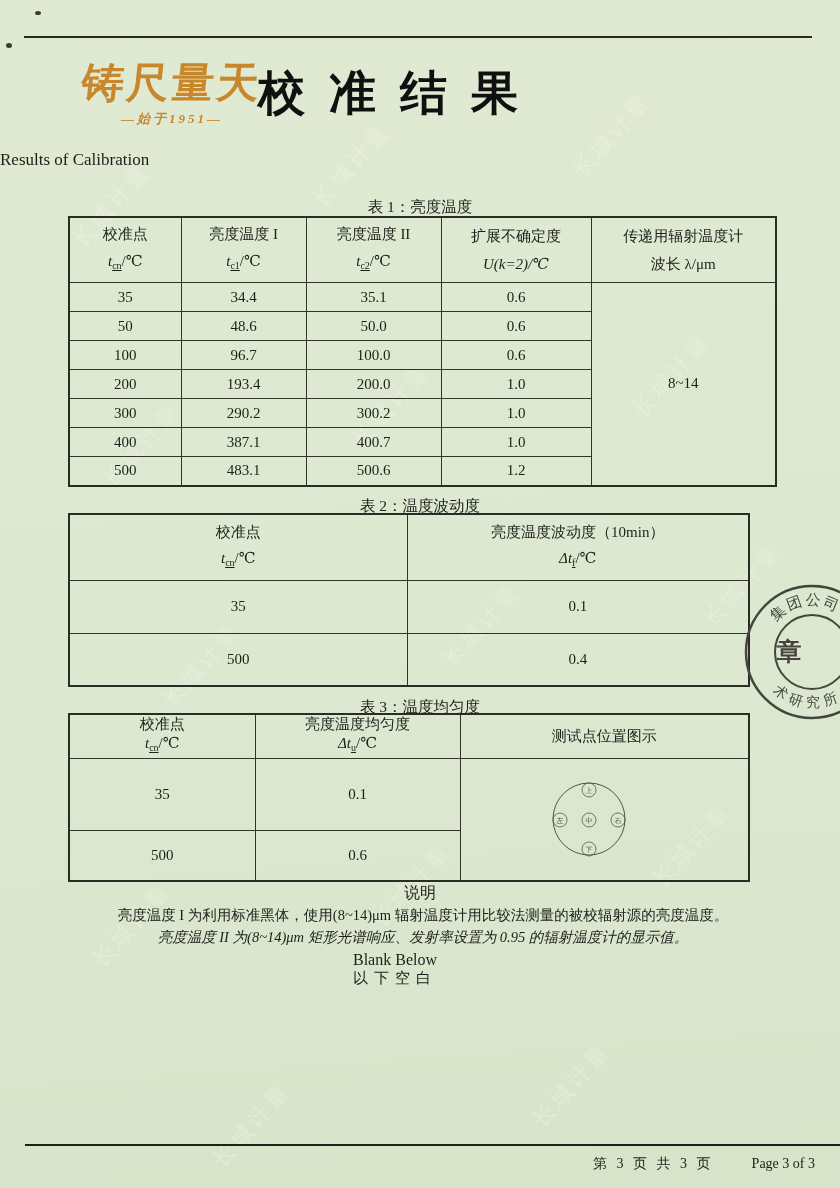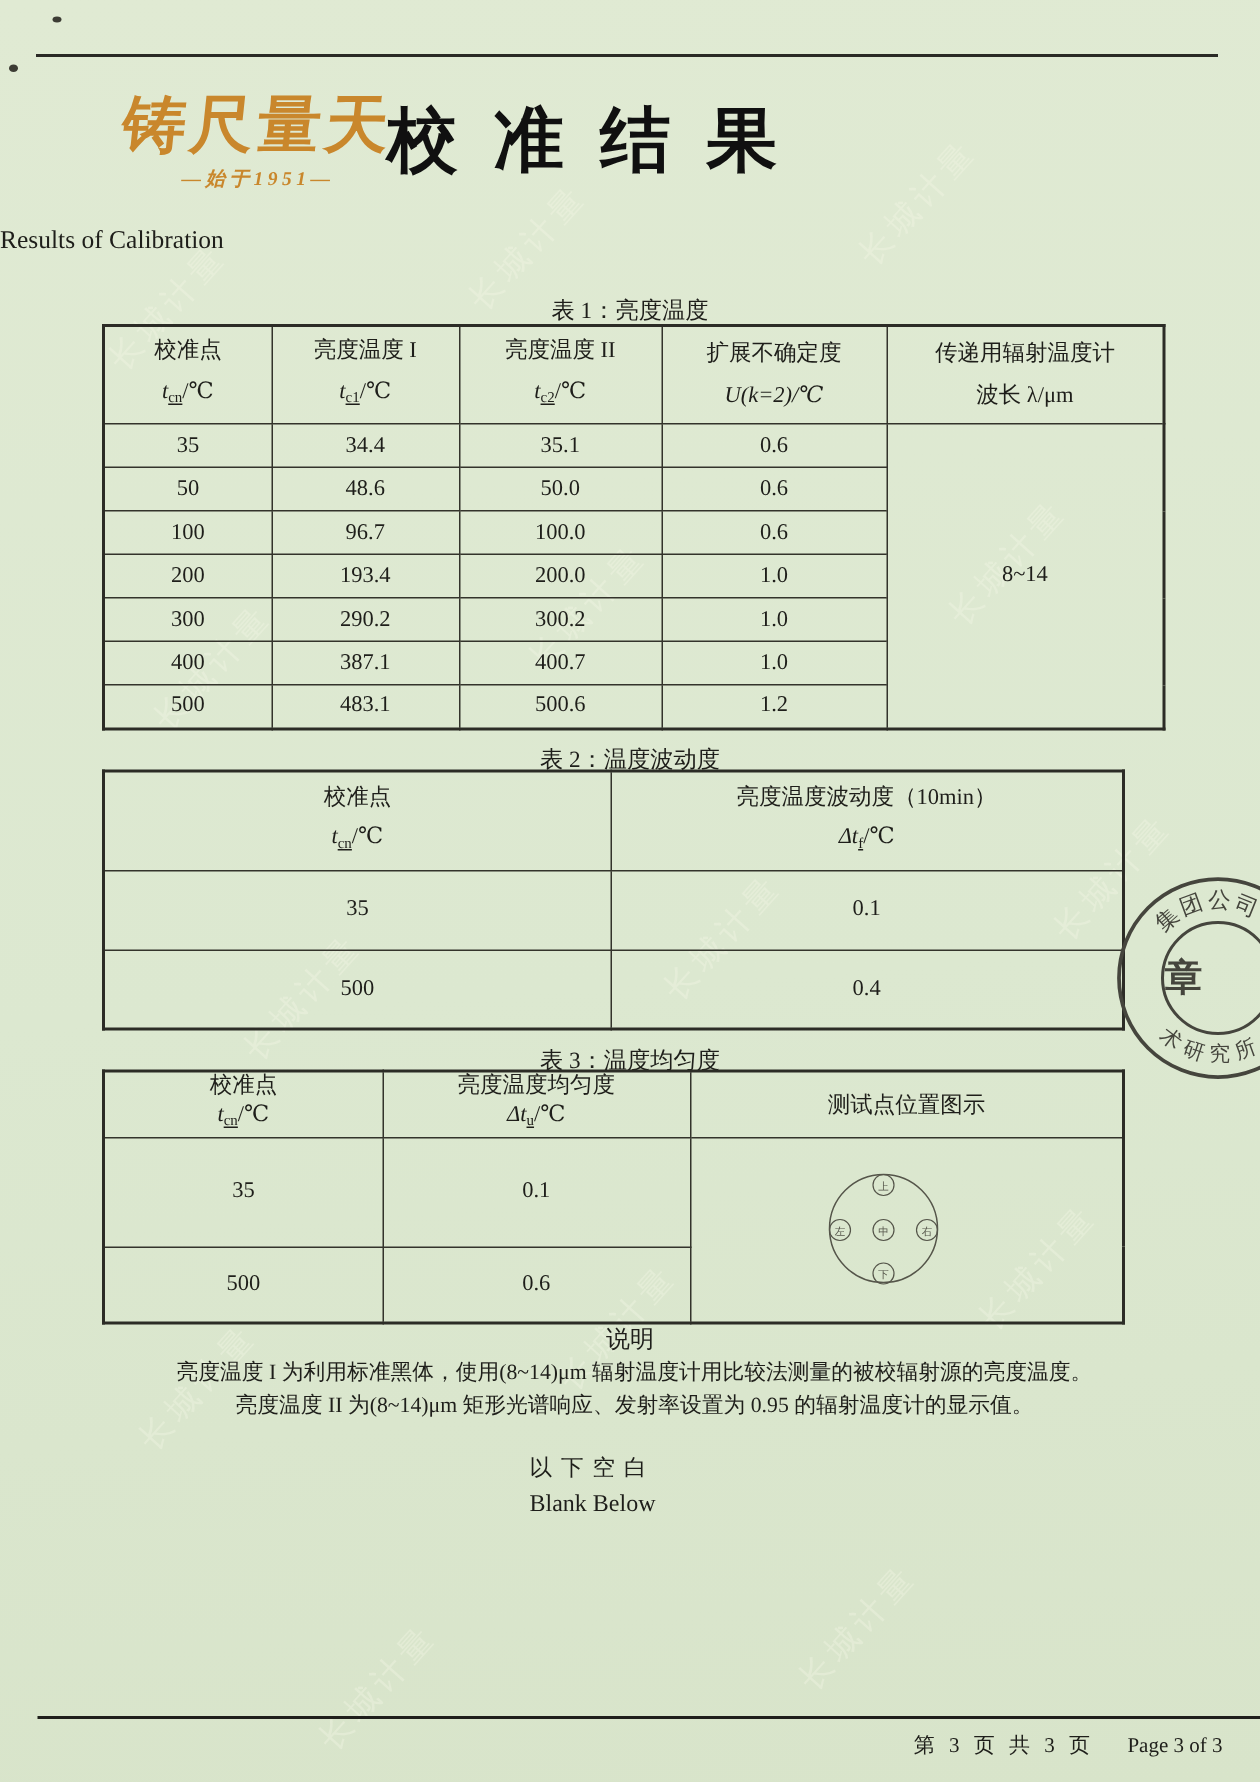--- a/index.html
+++ b/index.html
@@ -61,26 +61,26 @@
   .t1 tbody tr{height:29px;}
   .t2 .hrow{height:66px;}
   .t2 tbody tr{height:53px;}
   .t3 .hrow{height:44px;}
   .sym-t{font-style:italic;}
   .sub{font-size:10px;vertical-align:-3px;text-decoration:underline;}
   .ufmt{font-style:italic;}
   .notes-caption{position:absolute;top:883px;left:0;width:840px;text-align:center;font-size:16px;}
   .note-line{position:absolute;left:28px;width:790px;font-size:14.5px;line-height:21px;text-align:center;}
   .n1{top:905px;}
-  .n2{top:927px;}
+  .n2{top:927px;font-style:italic;}
   .blank-cn{position:absolute;top:969px;left:0;width:790px;text-align:center;font-size:15px;letter-spacing:6px;}
-  .blank-en{position:absolute;top:994px;left:0;width:790px;text-align:center;font-size:16px;}
+  .blank-en{position:absolute;top:951px;left:0;width:790px;text-align:center;font-size:16px;}
   .footer-rule{position:absolute;top:1144px;left:25px;width:815px;height:1.5px;background:#1f1f1b;}
   .footer-text{position:absolute;top:1155px;right:25px;font-size:14px;white-space:nowrap;}
-  .footer-cn{letter-spacing:3px;margin-right:22px;}
+  .footer-cn{letter-spacing:3px;margin-right:38px;}
   .speck{position:absolute;background:#3c3c34;border-radius:50%;}
   .stamp{position:absolute;left:740px;top:566px;pointer-events:none;}
   .stamp text{fill:#45453d;font-family:"DejaVu Sans",sans-serif;}
   .diagram text{fill:#55554a;font-family:"DejaVu Sans",sans-serif;}
 </style>
 </head>
 <body>
 
 <div class="page">
 

